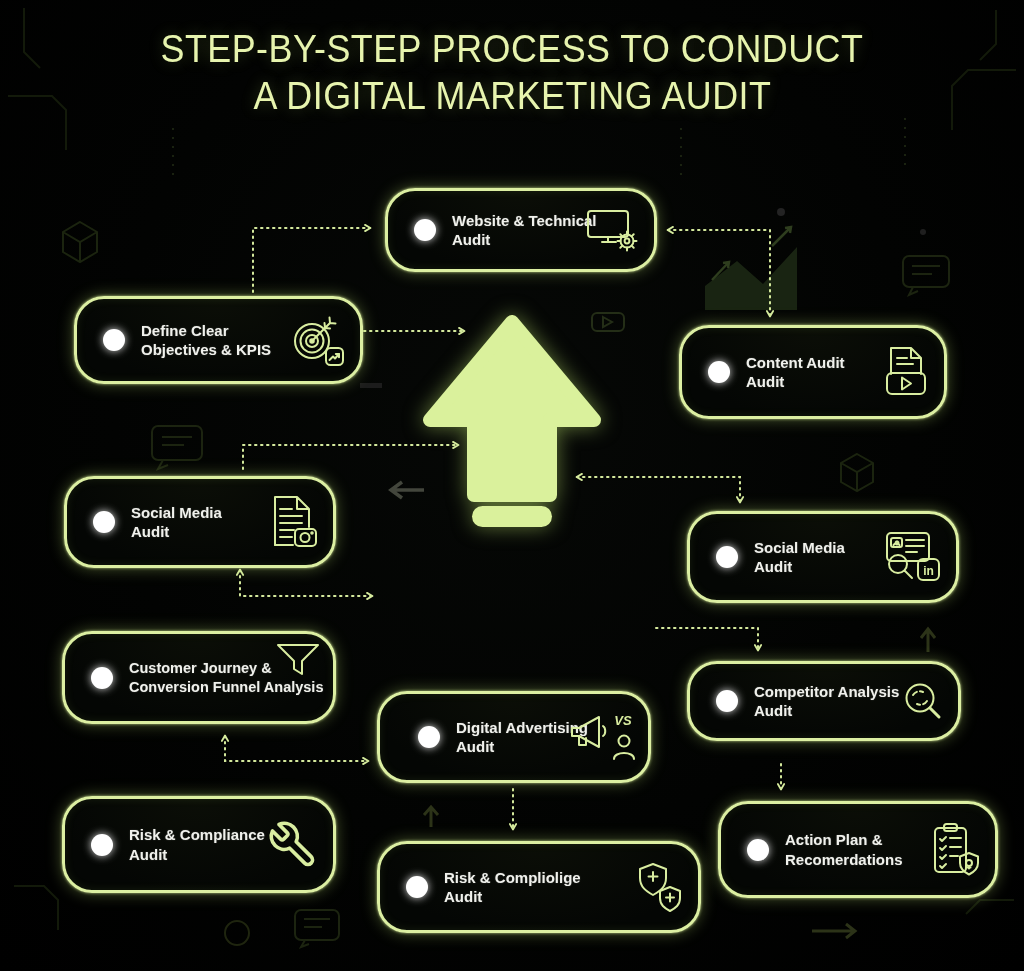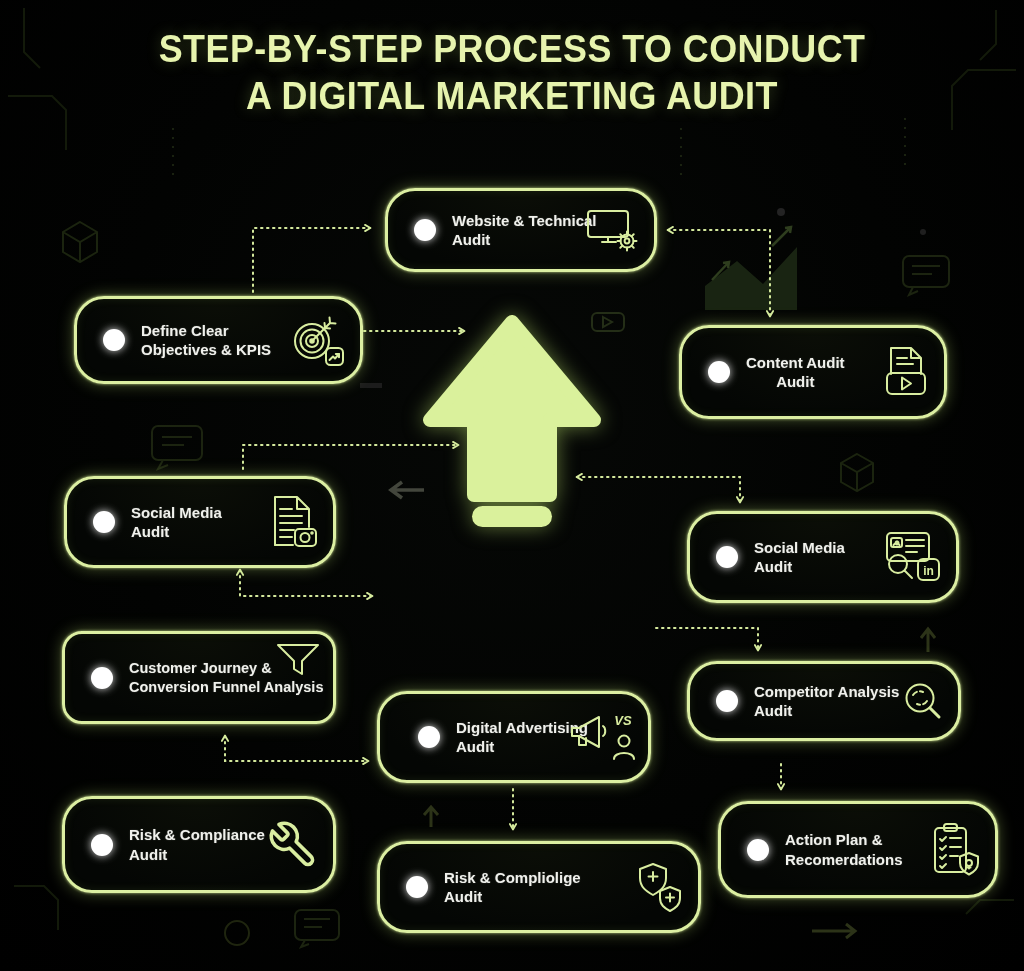--- a/index.html
+++ b/index.html
@@ -3,21 +3,21 @@
 <meta charset="utf-8">
 <style>
   html,body{margin:0;padding:0;background:#000;}
   #canvas{
     position:relative;width:1024px;height:971px;overflow:hidden;
     background:radial-gradient(ellipse at 50% 42%, #060806 0%, #020302 55%, #000 100%);
     font-family:"Liberation Sans",sans-serif;
   }
   .title{
     position:absolute;left:0;top:26px;width:100%;text-align:center;
-    color:#e7f4ae;font-weight:bold;font-size:39px;line-height:1.2;letter-spacing:.5px;
+    color:#e7f4ae;font-weight:normal;font-size:39px;line-height:1.2;letter-spacing:.5px;
     text-shadow:0 0 16px rgba(190,225,110,.28);
   }
   .title .tline{display:inline-block;transform:scaleX(.92);transform-origin:center;}
   .node{
     position:absolute;box-sizing:border-box;
     border:3px solid #dcefa2;border-radius:30px;
     background:radial-gradient(ellipse at 50% 0%, #0b0e07 0%, #040604 75%);
     box-shadow:0 0 16px rgba(190,226,112,.38),0 0 3px rgba(225,243,165,.8),inset 0 0 10px rgba(160,200,90,.12);
     display:flex;align-items:center;
   }
@@ -150,21 +150,21 @@
           <circle cx="24" cy="28" r="1.8" fill="#d9eda0"></circle>
           <path d="M25,27 L42,10 M42,10 l5.5,0.5 M42,10 l-0.5,-5.5 M37,15 l5,0.5 M37,15 l-0.5,-5"></path>
           <rect x="38" y="35" width="17" height="17" rx="4.5"></rect>
           <polyline points="41.5,47 45,43.5 47,45.5 51,41"></polyline>
           <path d="M51,41 h-3.2 M51,41 v3.2"></path>
         </g>
       </svg>
     </span>
   </div>
 
-  <div class="node" style="left:679px;top:325px;width:268px;height:94px;text-align:center;">
+  <div class="node" style="left:679px;top:325px;width:268px;height:94px;">
     <span class="bullet"></span>
     <span class="label">Content Audit
 Audit</span>
     <span class="icon">
       <svg width="46" height="52" viewBox="0 0 46 52">
         <g class="stk">
           <path d="M7,28 V2 H27 L37,12 V28 M27,2 V12 H37"></path>
           <path d="M13,12 h10 M13,18 h16"></path>
           <rect x="3" y="27" width="38" height="21" rx="5"></rect>
           <path d="M18,31.5 l9,6 -9,6 z"></path>
@@ -204,21 +204,21 @@
           <circle cx="16" cy="33" r="9"></circle>
           <path d="M22.5,39.5 L30,47"></path>
           <rect x="36" y="28" width="21" height="21" rx="5"></rect>
         </g>
         <text x="46.5" y="44" text-anchor="middle" font-family="Liberation Sans, sans-serif" font-size="12" font-weight="bold" fill="#d9eda0">in</text>
       </svg>
     </span>
   </div>
 
 
-  <div class="node" style="left:62px;top:631px;width:274px;height:93px;border-radius:20px;">
+  <div class="node" style="left:62px;top:631px;width:274px;height:93px;">
     <span class="bullet"></span>
     <span class="label" style="font-size:14.5px;">Customer Journey &amp;
 Conversion Funnel Analysis</span>
     <span class="icon top" style="right:12px;">
       <svg width="46" height="36" viewBox="0 0 46 36">
         <path class="stk" d="M3,3 H43 L27,19 V32 L19,27 V19 Z"></path>
       </svg>
     </span>
   </div>
 

